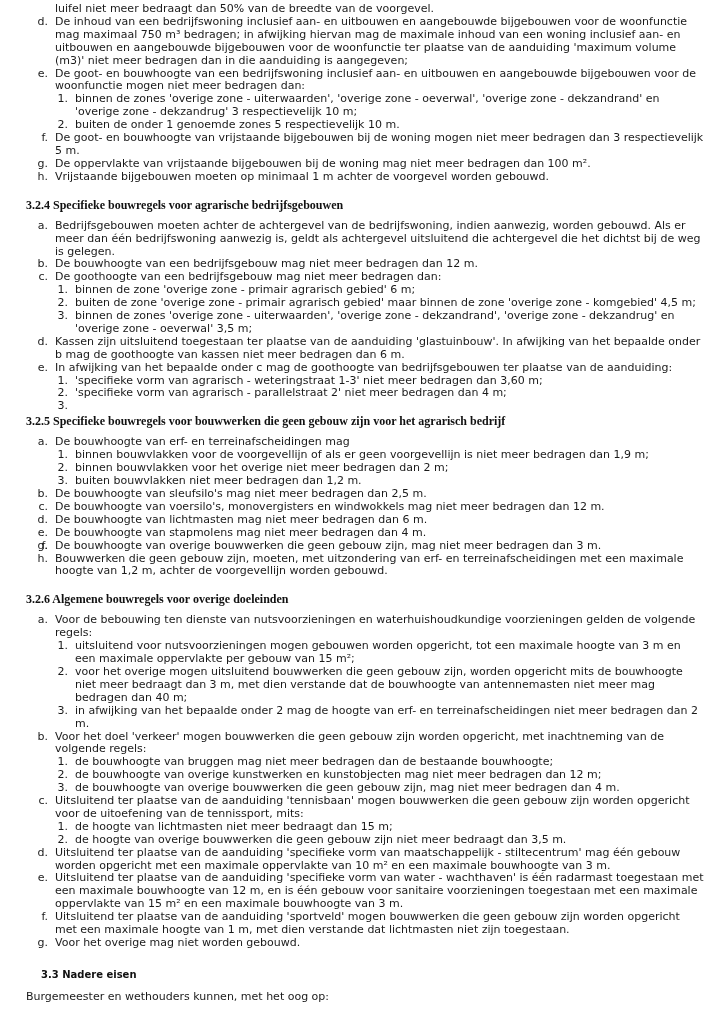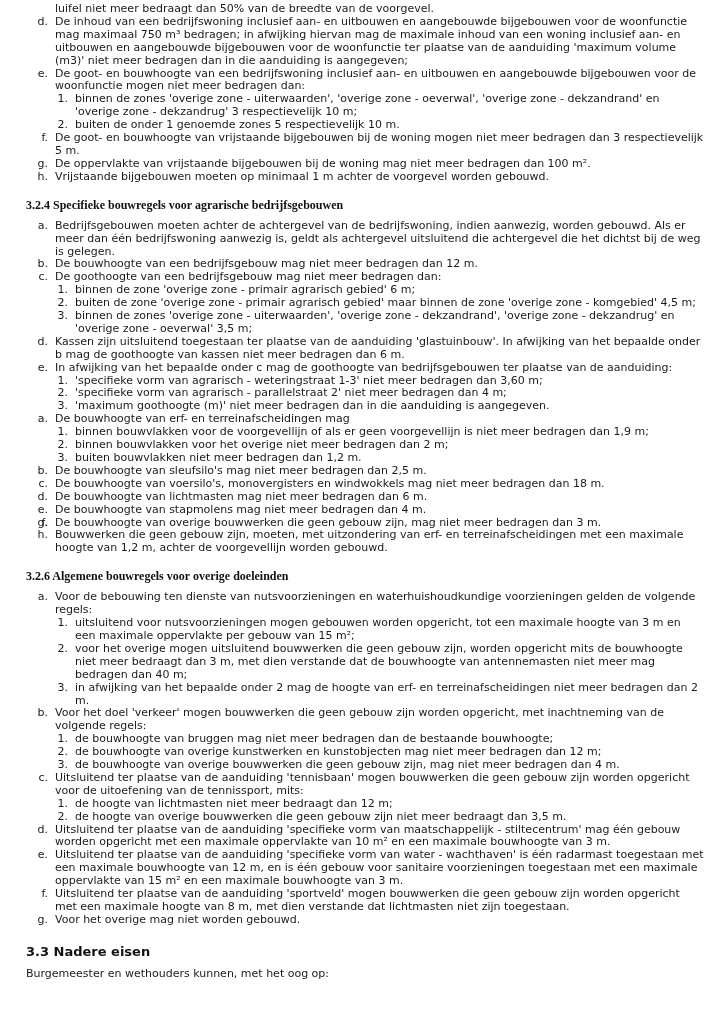--- a/index.html
+++ b/index.html
@@ -9,22 +9,22 @@
     font-family:"DejaVu Sans","Liberation Sans",sans-serif;
     font-size:11px; line-height:12.9px;
     -webkit-font-smoothing:antialiased;
   }
   .doc { padding:3px 16px 0 0; }
   .h4 {
     font-weight:bold; font-size:12px; line-height:14px;
     margin:14px 10px 8px 26px; color:#111;font-family:Liberation Serif, serif;
   }
   .h3 {
-    font-weight:bold; font-size:13px; line-height:17px;
-    margin:16px 10px 7px 26px; color:#111;
+    font-weight:bold; font-size:10px; line-height:17px;
+    margin:16px 10px 7px 41px; color:#111;
   }
   .para { margin:8px 10px 8px 26px; }
   .list { margin:0; }
   .row { position:relative; }
   .row.d1 { padding-left:55px; }
   .row.d1 > .marker { position:absolute; left:0; top:0; width:48px; text-align:right; }
   .row.d2 { padding-left:75px; }
   .row.d2 > .marker { position:absolute; left:0; top:0; width:68px; text-align:right; }
 </style>
 </head>
@@ -46,48 +46,49 @@
       <div class="row d1"><span class="marker">a.</span><span class="txt">Bedrijfsgebouwen moeten achter de achtergevel van de bedrijfswoning, indien aanwezig, worden gebouwd. Als er meer dan één bedrijfswoning aanwezig is, geldt als achtergevel uitsluitend die achtergevel die het dichtst bij de weg is gelegen.</span></div>
       <div class="row d1"><span class="marker">b.</span><span class="txt">De bouwhoogte van een bedrijfsgebouw mag niet meer bedragen dan 12 m.</span></div>
       <div class="row d1"><span class="marker">c.</span><span class="txt">De goothoogte van een bedrijfsgebouw mag niet meer bedragen dan:</span></div>
       <div class="row d2"><span class="marker">1.</span><span class="txt">binnen de zone 'overige zone - primair agrarisch gebied' 6 m;</span></div>
       <div class="row d2"><span class="marker">2.</span><span class="txt">buiten de zone 'overige zone - primair agrarisch gebied' maar binnen de zone 'overige zone - komgebied' 4,5 m;</span></div>
       <div class="row d2"><span class="marker">3.</span><span class="txt">binnen de zones 'overige zone - uiterwaarden', 'overige zone - dekzandrand', 'overige zone - dekzandrug' en 'overige zone - oeverwal' 3,5 m;</span></div>
       <div class="row d1"><span class="marker">d.</span><span class="txt">Kassen zijn uitsluitend toegestaan ter plaatse van de aanduiding 'glastuinbouw'. In afwijking van het bepaalde onder b mag de goothoogte van kassen niet meer bedragen dan 6 m.</span></div>
       <div class="row d1"><span class="marker">e.</span><span class="txt">In afwijking van het bepaalde onder c mag de goothoogte van bedrijfsgebouwen ter plaatse van de aanduiding:</span></div>
       <div class="row d2"><span class="marker">1.</span><span class="txt">'specifieke vorm van agrarisch - weteringstraat 1-3' niet meer bedragen dan 3,60 m;</span></div>
       <div class="row d2"><span class="marker">2.</span><span class="txt">'specifieke vorm van agrarisch - parallelstraat 2' niet meer bedragen dan 4 m;</span></div>
-      <div class="row d2"><span class="marker">3.</span><span class="txt">'maximum goothoogte (m)' niet meer bedragen dan in die aanduiding is aangegeven.</span></div>
+      <div class="row d2"><span class="marker">3.</span></div>
     </div>
+    <div class="h4">3.2.5 Specifieke bouwregels voor bouwwerken die geen gebouw zijn voor het agrarisch bedrijf</div>
     <div class="list">
       <div class="row d1"><span class="marker">a.</span><span class="txt">De bouwhoogte van erf- en terreinafscheidingen mag</span></div>
       <div class="row d2"><span class="marker">1.</span><span class="txt">binnen bouwvlakken voor de voorgevellijn of als er geen voorgevellijn is niet meer bedragen dan 1,9 m;</span></div>
       <div class="row d2"><span class="marker">2.</span><span class="txt">binnen bouwvlakken voor het overige niet meer bedragen dan 2 m;</span></div>
       <div class="row d2"><span class="marker">3.</span><span class="txt">buiten bouwvlakken niet meer bedragen dan 1,2 m.</span></div>
       <div class="row d1"><span class="marker">b.</span><span class="txt">De bouwhoogte van sleufsilo's mag niet meer bedragen dan 2,5 m.</span></div>
-      <div class="row d1"><span class="marker">c.</span><span class="txt">De bouwhoogte van voersilo's, monovergisters en windwokkels mag niet meer bedragen dan 18 m.</span></div>
+      <div class="row d1"><span class="marker">c.</span><span class="txt">De bouwhoogte van voersilo's, monovergisters en windwokkels mag niet meer bedragen dan 12 m.</span></div>
       <div class="row d1"><span class="marker">d.</span><span class="txt">De bouwhoogte van lichtmasten mag niet meer bedragen dan 6 m.</span></div>
       <div class="row d1"><span class="marker">e.</span><span class="txt">De bouwhoogte van stapmolens mag niet meer bedragen dan 4 m.</span></div>
       <div class="row d1"><span class="marker">f.</span></div>
       <div class="row d1"><span class="marker">g.</span><span class="txt">De bouwhoogte van overige bouwwerken die geen gebouw zijn, mag niet meer bedragen dan 3 m.</span></div>
       <div class="row d1"><span class="marker">h.</span><span class="txt">Bouwwerken die geen gebouw zijn, moeten, met uitzondering van erf- en terreinafscheidingen met een maximale hoogte van 1,2 m, achter de voorgevellijn worden gebouwd.</span></div>
     </div>
     <div class="h4">3.2.6 Algemene bouwregels voor overige doeleinden</div>
     <div class="list">
       <div class="row d1"><span class="marker">a.</span><span class="txt">Voor de bebouwing ten dienste van nutsvoorzieningen en waterhuishoudkundige voorzieningen gelden de volgende regels:</span></div>
       <div class="row d2"><span class="marker">1.</span><span class="txt">uitsluitend voor nutsvoorzieningen mogen gebouwen worden opgericht, tot een maximale hoogte van 3 m en een maximale oppervlakte per gebouw van 15 m²;</span></div>
       <div class="row d2"><span class="marker">2.</span><span class="txt">voor het overige mogen uitsluitend bouwwerken die geen gebouw zijn, worden opgericht mits de bouwhoogte niet meer bedraagt dan 3 m, met dien verstande dat de bouwhoogte van antennemasten niet meer mag bedragen dan 40 m;</span></div>
       <div class="row d2"><span class="marker">3.</span><span class="txt">in afwijking van het bepaalde onder 2 mag de hoogte van erf- en terreinafscheidingen niet meer bedragen dan 2 m.</span></div>
       <div class="row d1"><span class="marker">b.</span><span class="txt">Voor het doel 'verkeer' mogen bouwwerken die geen gebouw zijn worden opgericht, met inachtneming van de volgende regels:</span></div>
       <div class="row d2"><span class="marker">1.</span><span class="txt">de bouwhoogte van bruggen mag niet meer bedragen dan de bestaande bouwhoogte;</span></div>
       <div class="row d2"><span class="marker">2.</span><span class="txt">de bouwhoogte van overige kunstwerken en kunstobjecten mag niet meer bedragen dan 12 m;</span></div>
       <div class="row d2"><span class="marker">3.</span><span class="txt">de bouwhoogte van overige bouwwerken die geen gebouw zijn, mag niet meer bedragen dan 4 m.</span></div>
       <div class="row d1"><span class="marker">c.</span><span class="txt">Uitsluitend ter plaatse van de aanduiding 'tennisbaan' mogen bouwwerken die geen gebouw zijn worden opgericht voor de uitoefening van de tennissport, mits:</span></div>
-      <div class="row d2"><span class="marker">1.</span><span class="txt">de hoogte van lichtmasten niet meer bedraagt dan 12 m;</span></div>
+      <div class="row d2"><span class="marker">1.</span><span class="txt">de hoogte van lichtmasten niet meer bedraagt dan 15 m;</span></div>
       <div class="row d2"><span class="marker">2.</span><span class="txt">de hoogte van overige bouwwerken die geen gebouw zijn niet meer bedraagt dan 3,5 m.</span></div>
       <div class="row d1"><span class="marker">d.</span><span class="txt">Uitsluitend ter plaatse van de aanduiding 'specifieke vorm van maatschappelijk - stiltecentrum' mag één gebouw worden opgericht met een maximale oppervlakte van 10 m² en een maximale bouwhoogte van 3 m.</span></div>
       <div class="row d1"><span class="marker">e.</span><span class="txt">Uitsluitend ter plaatse van de aanduiding 'specifieke vorm van water - wachthaven' is één radarmast toegestaan met een maximale bouwhoogte van 12 m, en is één gebouw voor sanitaire voorzieningen toegestaan met een maximale oppervlakte van 15 m² en een maximale bouwhoogte van 3 m.</span></div>
-      <div class="row d1"><span class="marker">f.</span><span class="txt">Uitsluitend ter plaatse van de aanduiding 'sportveld' mogen bouwwerken die geen gebouw zijn worden opgericht met een maximale hoogte van 8 m, met dien verstande dat lichtmasten niet zijn toegestaan.</span></div>
+      <div class="row d1"><span class="marker">f.</span><span class="txt">Uitsluitend ter plaatse van de aanduiding 'sportveld' mogen bouwwerken die geen gebouw zijn worden opgericht met een maximale hoogte van 1 m, met dien verstande dat lichtmasten niet zijn toegestaan.</span></div>
       <div class="row d1"><span class="marker">g.</span><span class="txt">Voor het overige mag niet worden gebouwd.</span></div>
     </div>
     <div class="h3">3.3 Nadere eisen</div>
     <div class="para">Burgemeester en wethouders kunnen, met het oog op:</div>
   </div>
 
 </body></html>

